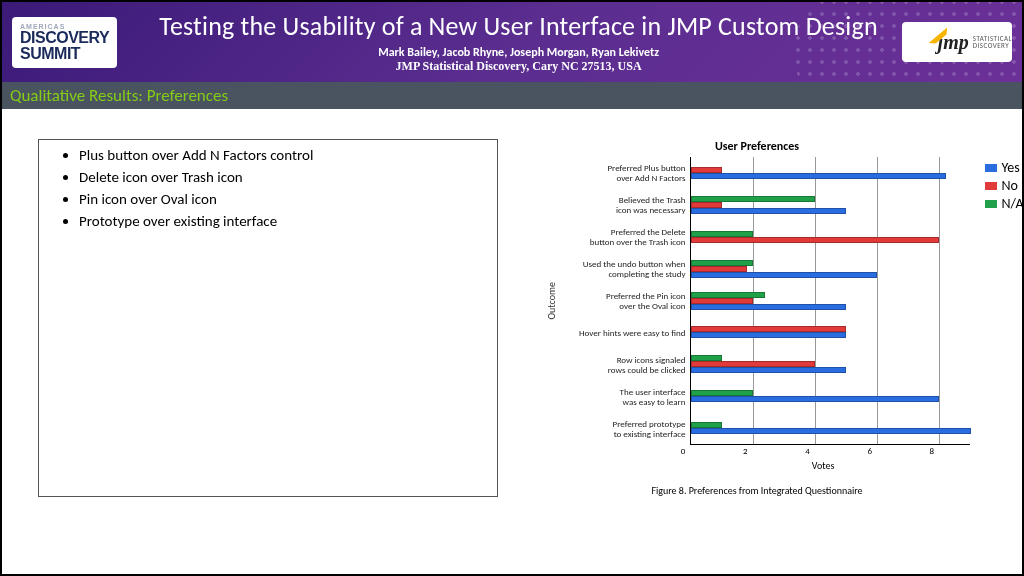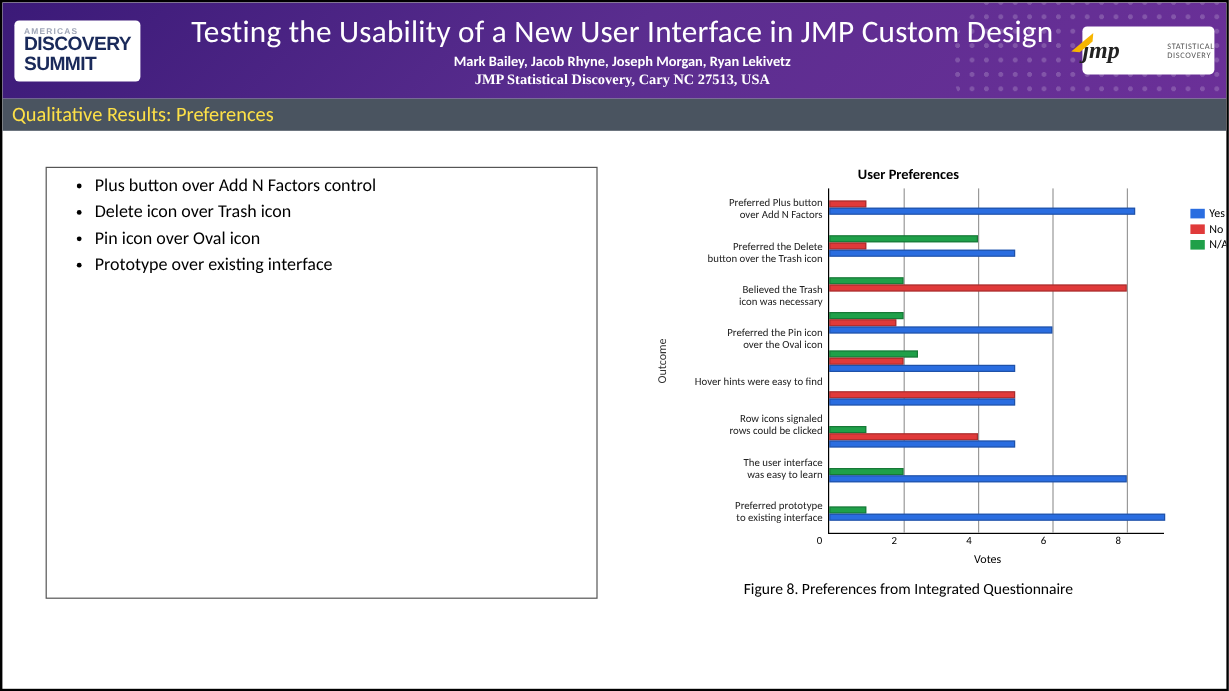--- a/index.html
+++ b/index.html
@@ -61,21 +61,21 @@
   .authors { font-size: 12px; font-weight: 600; }
   .affil   { font-size: 12px; font-weight: 600; font-family: Liberation Serif, serif; }
   .logo-jmp {
     background: #fff;
     height: 40px;
     width: 110px;
     margin-right: 10px;
     border-radius: 4px;
     display: flex;
     align-items: center;
-    justify-content: space-between;
+    justify-content: flex-end;
     z-index: 2;
   }
   .logo-jmp .jmp-mark {
     font-family: Georgia, serif;
     font-style: italic;
     font-weight: 800;
     font-size: 20px;
     color: #222;
     margin-right: 4px;
     position: relative;
@@ -86,21 +86,21 @@
     width:14px; height:14px;
     border-top:5px solid #f7b500;
     border-left:5px solid transparent;
     border-right:5px solid transparent;
     transform: rotate(-40deg);
   }
   .logo-jmp .jmp-sub  { font-size: 7px; line-height: 1; color:#555; letter-spacing:0.5px; }
 
   .subheader {
     background: #4a5460;
-    color: #fde047;
+    color: #84cc16;
     font-size: 17px;
     padding: 3px 8px;
   }
 
   .content {
     display: flex;
     padding: 30px 30px 0 36px;
     gap: 24px;
   }
 
@@ -174,38 +174,38 @@
     z-index: 1;
   }
   .bar { height: 6px; border:1px solid rgba(0,0,0,0.25); }
   .bar.na  { background: #1fa049; }
   .bar.no  { background: #e03a3a; }
   .bar.yes { background: #2a6de0; }
 
   .legend {
     position: absolute;
     right: -54px;
-    top: 14px;
-    font-size: 10px;
+    top: 2px;
+    font-size: 14px;
     line-height: 1.3;
   }
   .legend div { display: flex; align-items: center; gap: 4px; }
   .sw { width: 12px; height: 8px; display: inline-block; }
   .sw.yes{ background:#2a6de0;} .sw.no{ background:#e03a3a;} .sw.na{ background:#1fa049;}
 
   .x-ticks {
     position: relative;
     width: 280px;
     margin-left: 132px;
     height: 14px;
     font-size: 9px;
   }
   .x-ticks span { position: absolute; transform: translateX(-50%); }
   .x-title { font-size: 10px; text-align:center; width:280px; margin-left:132px;}
-  .caption { font-size: 13px; margin-top: 12px; }
+  .caption { font-size: 10px; margin-top: 12px; }
 </style>
 </head>
 <body>
 
 <div class="header">
   <div class="logo-summit">
     <div class="l1">AMERICAS</div>
     <div class="l2">DISCOVERY</div>
     <div class="l3">SUMMIT</div>
   </div>
@@ -236,22 +236,23 @@
     </ul>
   </div>
 
   <div class="chart-panel">
     <div class="chart-title">User Preferences</div>
 
     <div class="chart-wrap">
       <div class="y-axis-label">Outcome</div>
       <div class="cat-labels" id="cat-labels" style="height: 288px;">
           <div class="cat-cell">Preferred Plus button<br>over Add N Factors</div>
+          <div class="cat-cell">Believed the Trash<br>icon was necessary</div>
           <div class="cat-cell">Preferred the Delete<br>button over the Trash icon</div>
-          <div class="cat-cell">Believed the Trash<br>icon was necessary</div>
+          <div class="cat-cell">Used the undo button when<br>completing the study</div>
           <div class="cat-cell">Preferred the Pin icon<br>over the Oval icon</div>
           <div class="cat-cell">Hover hints were easy to find</div>
           <div class="cat-cell">Row icons signaled<br>rows could be clicked</div>
           <div class="cat-cell">The user interface<br>was easy to learn</div>
           <div class="cat-cell">Preferred prototype<br>to existing interface</div>
         </div>
       <div class="plot" id="plot" style="height: 288px;">
         <div class="legend">
           <div>
               <span class="sw yes"></span>

